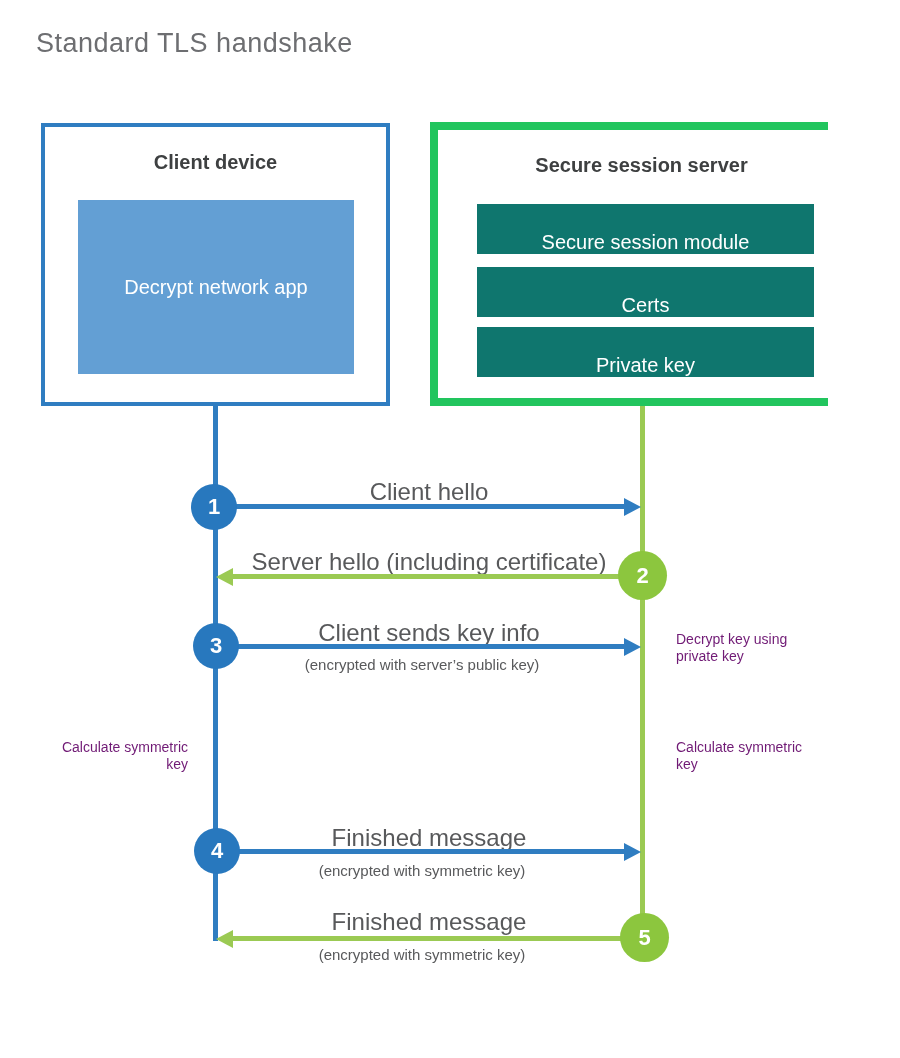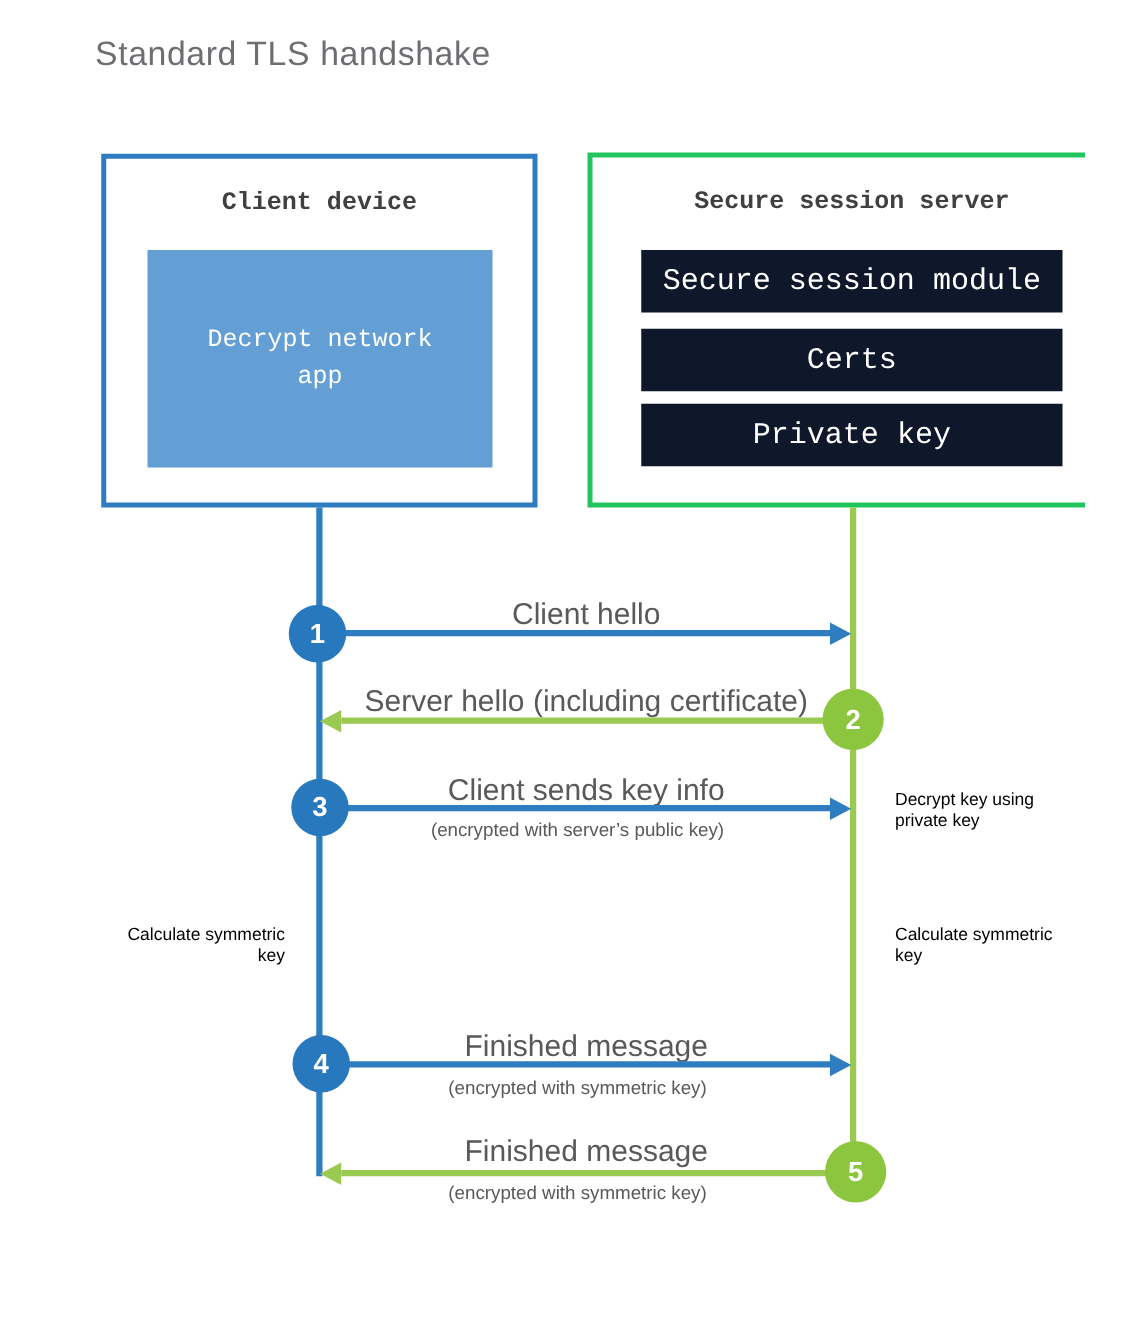--- a/index.html
+++ b/index.html
@@ -7,50 +7,48 @@
     padding: 0;
     background: #ffffff;
     font-family: "Liberation Sans", "DejaVu Sans", sans-serif;
   }
   .canvas {
     position: relative;
     width: 828px;
     height: 1058px;
     background: #ffffff;
     overflow: hidden;
-    margin-left: 40px;
   }
 
   
   .page-title {
     position: absolute;
     left: 36px;
     top: 28px;
     font-size: 27px;
     font-weight: 300;
     color: #6d6e71;
     letter-spacing: 0.5px;
   }
 
   
   .entity-box {
     position: absolute;
     box-sizing: border-box;
     background: #ffffff;
-    font-family: Liberation Mono, monospace;
   }
   .client-box {
     left: 41px; top: 123px;
     width: 349px; height: 283px;
     border: 4px solid #2f7dc1;
   }
   .server-box {
     left: 430px; top: 122px;
     width: 423px; height: 284px;
-    border: 4px solid #22c55e;
+    border: 8px solid #22c55e;
   }
   .entity-title {
     position: absolute;
     left: 0; right: 0;
     top: 24px;
     text-align: center;
     font-size: 20px;
     font-weight: bold;
     color: #3e4041;
   }
@@ -65,26 +63,26 @@
     text-align: center;
     color: #ffffff;
     font-size: 20px;
     line-height: 1.45;
   }
   .client-app span { display: inline-block; max-width: 190px; }
   .server-bar {
     position: absolute;
     left: 39px;
     width: 337px; height: 50px;
-    background: #0f172a;
+    background: #0f766e;
     display: flex;
-    align-items: center;
+    align-items: flex-end;
     justify-content: center;
     color: #ffffff;
-    font-size: 24px;
+    font-size: 20px;
   }
   .bar-0 { top: 74px; }
   .bar-1 { top: 137px; }
   .bar-2 { top: 197px; }
 
   
   .lifeline {
     position: absolute;
     width: 5px;
   }
@@ -169,21 +167,21 @@
   .label-4 { top: 824px; }
   .sub-4   { top: 862px; }
   .label-5 { top: 908px; }
   .sub-5   { top: 946px; }
 
   
   .side-note {
     position: absolute;
     font-size: 14px;
     line-height: 17px;
-    color: #000000;
+    color: #701a75;
   }
   .note-decrypt   { left: 676px; top: 631px; width: 150px; text-align: left; }
   .note-calc-left { left: 50px;  top: 739px; width: 138px; text-align: right; }
   .note-calc-right{ left: 676px; top: 739px; width: 150px; text-align: left; }
 </style>
 </head>
 <body>
 
 <div class="canvas">
 

